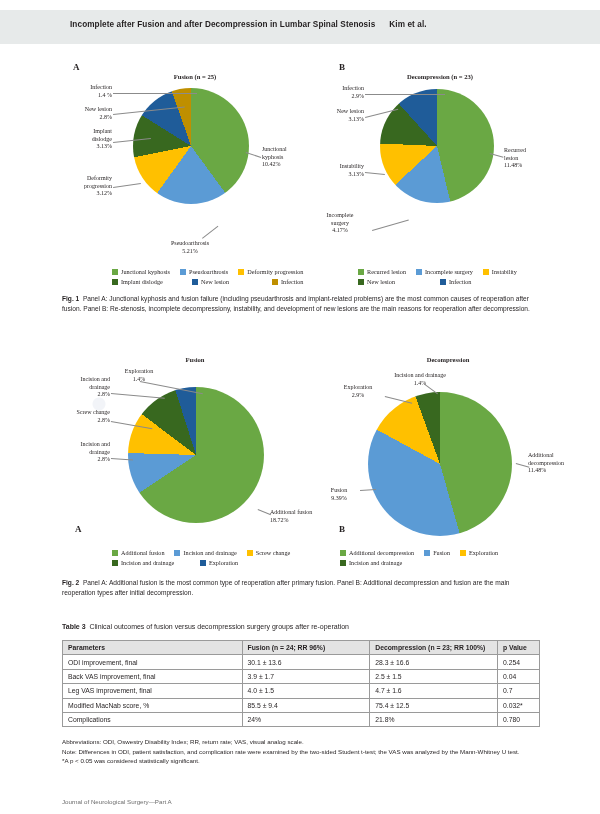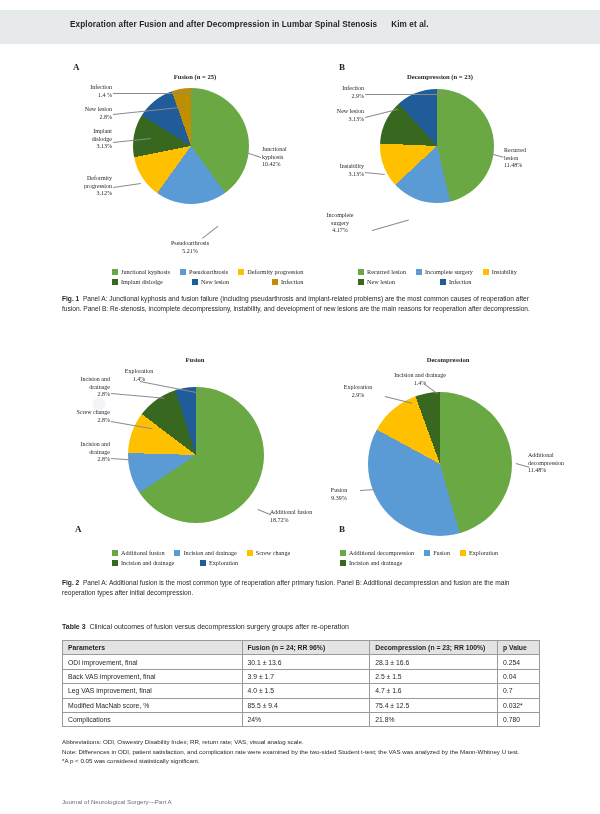--- a/index.html
+++ b/index.html
@@ -114,21 +114,21 @@
   #page-footer {
     position:absolute; left:62px; top:798px;
     font-size:6.2px; color:#6d6d6d;
   }
 </style>
 </head>
 <body>
 
 <div id="running-head">
   <div class="rh-inner">
-    <span>Exploration after Fusion and after Decompression in Lumbar Spinal Stenosis</span><span class="rh-authors">Kim et al.</span>
+    <span>Incomplete after Fusion and after Decompression in Lumbar Spinal Stenosis</span><span class="rh-authors">Kim et al.</span>
   </div>
 </div>
 
 <div class="watermark"></div>
 
 <div class="fig-block" id="fig1">
 
   <div>
     <div class="panel-letter" style="left:73px; top:62px;">A</div>
     <div class="chart-title" style="left:140px; top:73px; width:110px;">Fusion (n = 25)</div>

